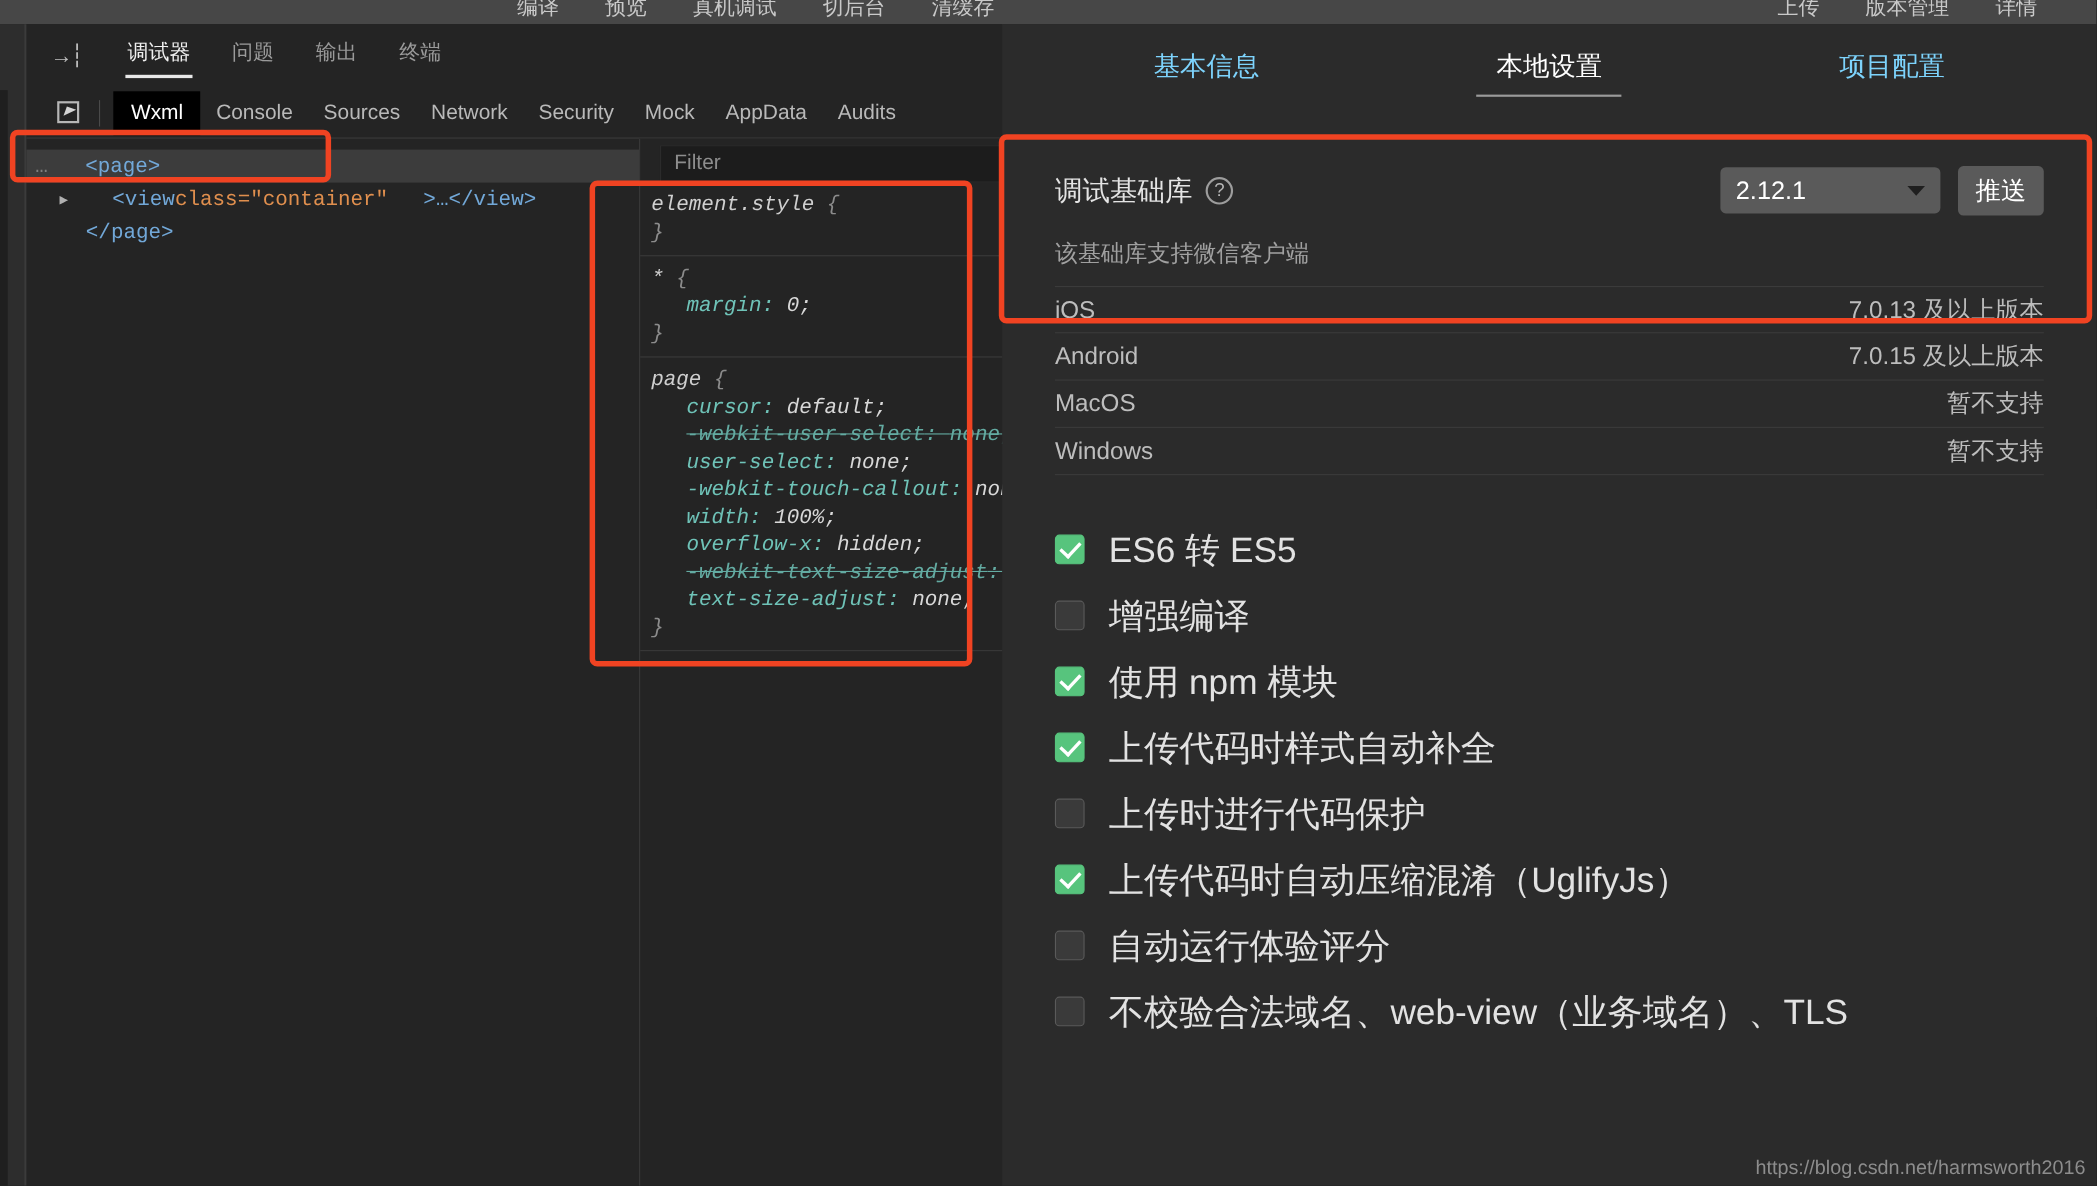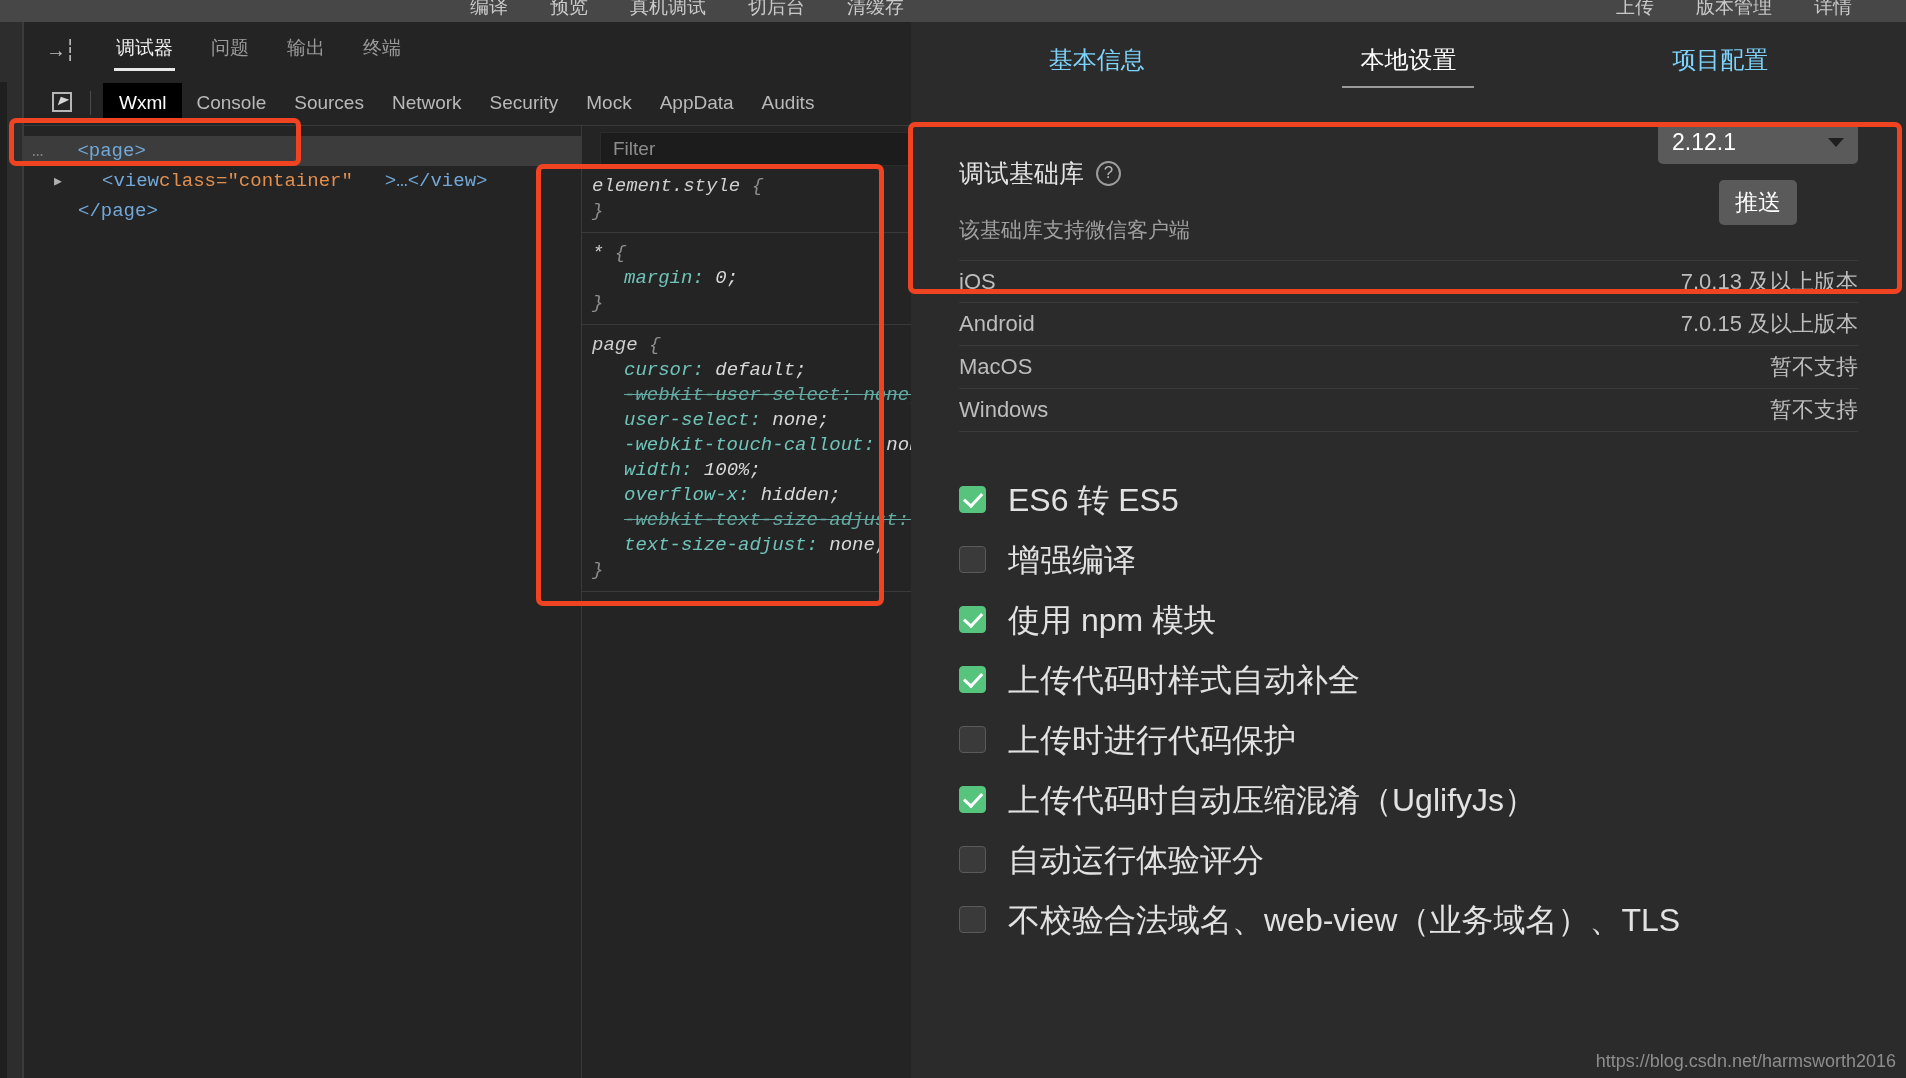--- a/index.html
+++ b/index.html
@@ -139,21 +139,21 @@
   .rcontent { padding: 0 48px; }
   .lib-row {
     display: flex; align-items: center; justify-content: space-between;
     height: 96px; padding-top: 30px;
   }
   .lib-label { display: flex; align-items: center; gap: 12px; color: #e4e4e4; font-size: 25px; }
   .help-icon {
     width: 25px; height: 25px; border-radius: 50%; border: 2px solid #9d9d9d;
     color: #b5b5b5; font-size: 17px; display: flex; align-items: center; justify-content: center;
   }
-  .lib-ctrl { display: flex; align-items: center; gap: 16px; flex-direction: column; }
+  .lib-ctrl { display: flex; align-items: center; gap: 16px; }
   .select {
     width: 200px; height: 42px; background: #5a5a5a; border-radius: 5px;
     display: flex; align-items: center; justify-content: space-between;
     padding: 0 14px; color: #fff; font-size: 23px;
   }
   .caret { width: 0; height: 0; border-left: 8px solid transparent; border-right: 8px solid transparent; border-top: 9px solid #1f1f1f; }
   .pushbtn {
     background: #5a5a5a; border-radius: 5px; color: #fff; font-size: 23px;
     padding: 7px 16px;
   }

